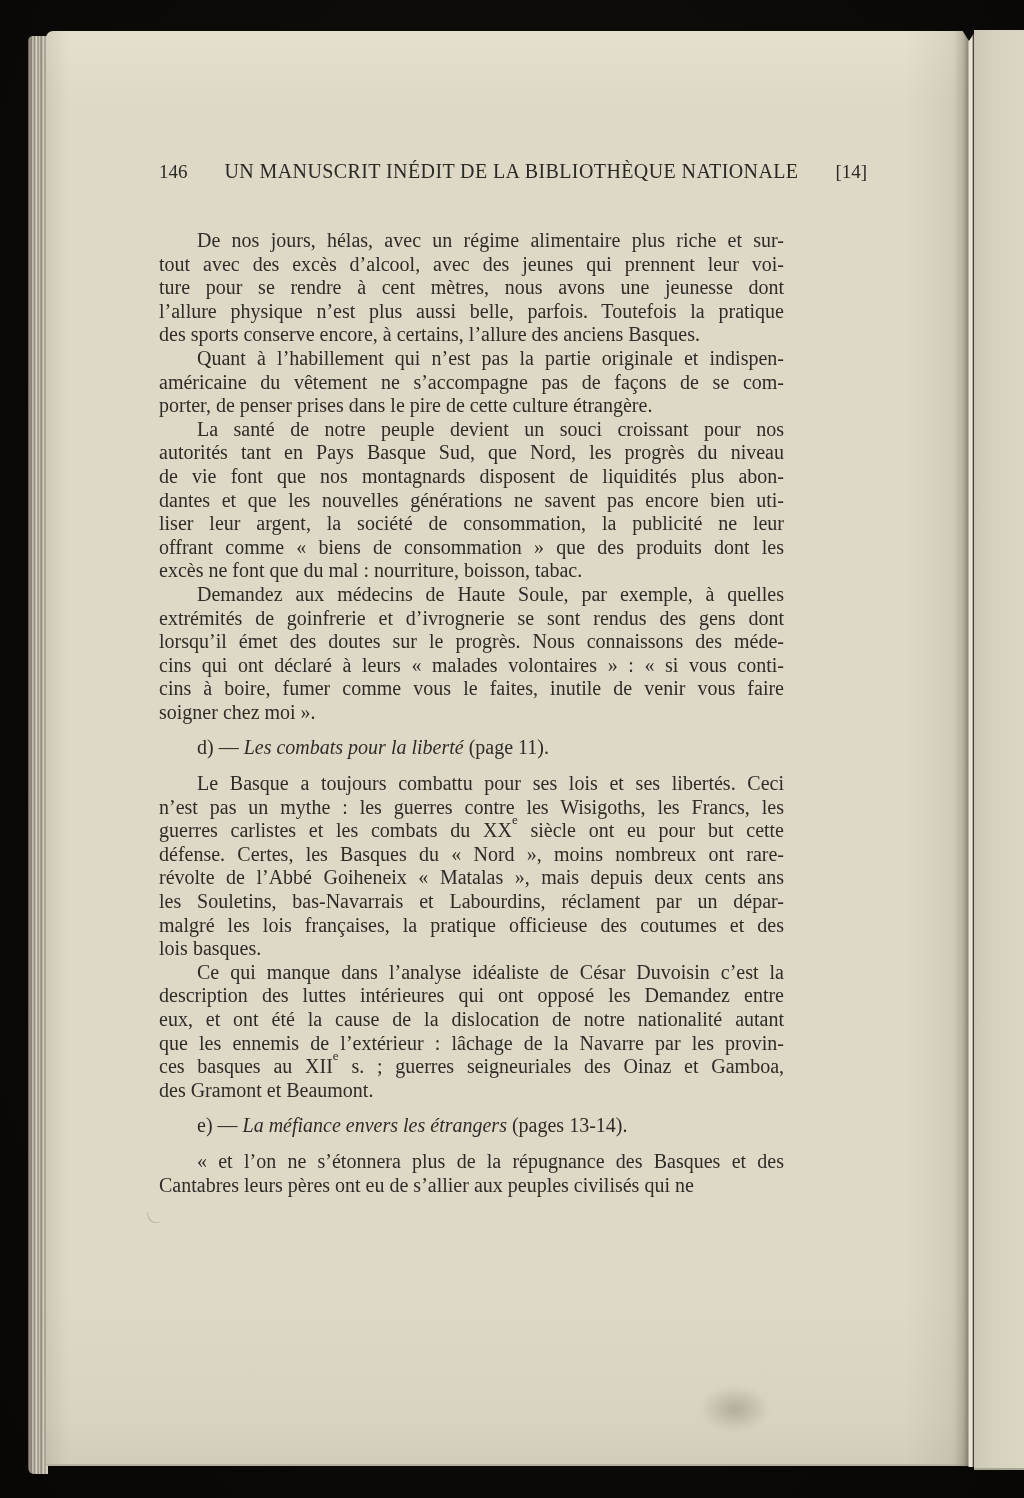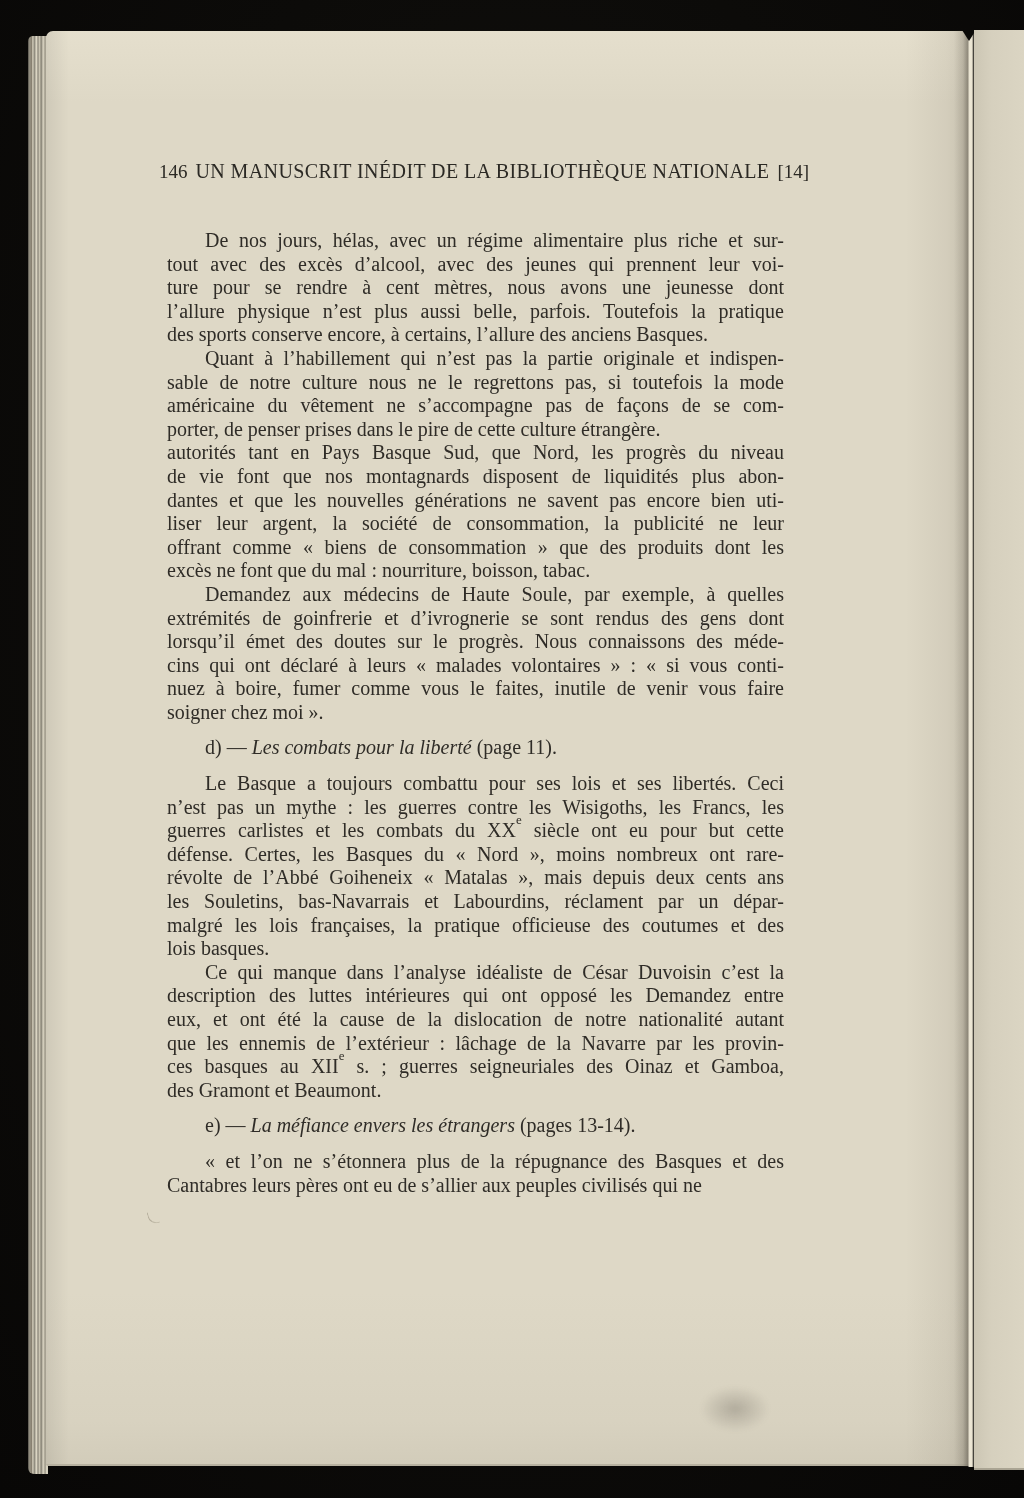--- a/index.html
+++ b/index.html
@@ -53,26 +53,26 @@
     border-bottom:2px solid #aaa493;
   }
 
   
   .text-column {
     position:absolute; left:159px; top:144px; width:625px;
     color:#2f2c27;
   }
   .running-header {
     display:flex; justify-content:space-between; align-items:baseline;
-    color:#2b2924; line-height:24px; white-space:nowrap;
+    color:#2b2924; line-height:24px; white-space:nowrap;gap:29px;
   }
   .running-header .num, .running-header .ref { font-size:19px; }
   .running-header .title { font-size:20px; letter-spacing:0.4px; margin:15px 8px; }
 
-  .body-text { margin-top:31px; font-size:20px; line-height:23.6px;margin-left:8px; }
+  .body-text { margin-top:31px; font-size:20px; line-height:23.6px; }
   .para { }
   .line { text-align:justify; text-align-last:justify; }
   .line.last { text-align-last:auto; }
   .line.first { text-indent:38px; }
   .heading { margin:12px 0; padding-left:38px; line-height:23.6px; }
   .heading .it { font-style:italic; }
   sup { font-size:13px; line-height:0; position:relative; top:-6px; }
 
   
   .smudge {
@@ -109,38 +109,38 @@
   <div class="body-text">
       <div class="para">
         <div class="line first">De nos jours, hélas, avec un régime alimentaire plus riche et sur-</div>
         <div class="line">tout avec des excès d’alcool, avec des jeunes qui prennent leur voi-</div>
         <div class="line">ture pour se rendre à cent mètres, nous avons une jeunesse dont</div>
         <div class="line">l’allure physique n’est plus aussi belle, parfois. Toutefois la pratique</div>
         <div class="line last">des sports conserve encore, à certains, l’allure des anciens Basques.</div>
       </div>
       <div class="para">
         <div class="line first">Quant à l’habillement qui n’est pas la partie originale et indispen-</div>
-        <div class="line">sable de notre culture nous ne le regrettons pas, si toutefois la mode</div>
         <div class="line">américaine du vêtement ne s’accompagne pas de façons de se com-</div>
         <div class="line last">porter, de penser prises dans le pire de cette culture étrangère.</div>
       </div>
       <div class="para">
+        <div class="line first">La santé de notre peuple devient un souci croissant pour nos</div>
         <div class="line">autorités tant en Pays Basque Sud, que Nord, les progrès du niveau</div>
         <div class="line">de vie font que nos montagnards disposent de liquidités plus abon-</div>
         <div class="line">dantes et que les nouvelles générations ne savent pas encore bien uti-</div>
         <div class="line">liser leur argent, la société de consommation, la publicité ne leur</div>
         <div class="line">offrant comme « biens de consommation » que des produits dont les</div>
         <div class="line last">excès ne font que du mal : nourriture, boisson, tabac.</div>
       </div>
       <div class="para">
         <div class="line first">Demandez aux médecins de Haute Soule, par exemple, à quelles</div>
         <div class="line">extrémités de goinfrerie et d’ivrognerie se sont rendus des gens dont</div>
         <div class="line">lorsqu’il émet des doutes sur le progrès. Nous connaissons des méde-</div>
         <div class="line">cins qui ont déclaré à leurs « malades volontaires » : « si vous conti-</div>
-        <div class="line">nuez à boire, fumer comme vous le faites, inutile de venir vous faire</div>
+        <div class="line">cins à boire, fumer comme vous le faites, inutile de venir vous faire</div>
         <div class="line last">soigner chez moi ».</div>
       </div>
       <div class="heading"><span>d) — </span><span class="it">Les combats pour la liberté</span><span> (page 11).</span></div>
       <div class="para">
         <div class="line first">Le Basque a toujours combattu pour ses lois et ses libertés. Ceci</div>
         <div class="line">n’est pas un mythe : les guerres contre les Wisigoths, les Francs, les</div>
         <div class="line">guerres carlistes et les combats du XX<sup>e</sup> siècle ont eu pour but cette</div>
         <div class="line">défense. Certes, les Basques du « Nord », moins nombreux ont rare-</div>
         <div class="line">révolte de l’Abbé Goiheneix « Matalas », mais depuis deux cents ans</div>
         <div class="line">les Souletins, bas-Navarrais et Labourdins, réclament par un dépar-</div>

